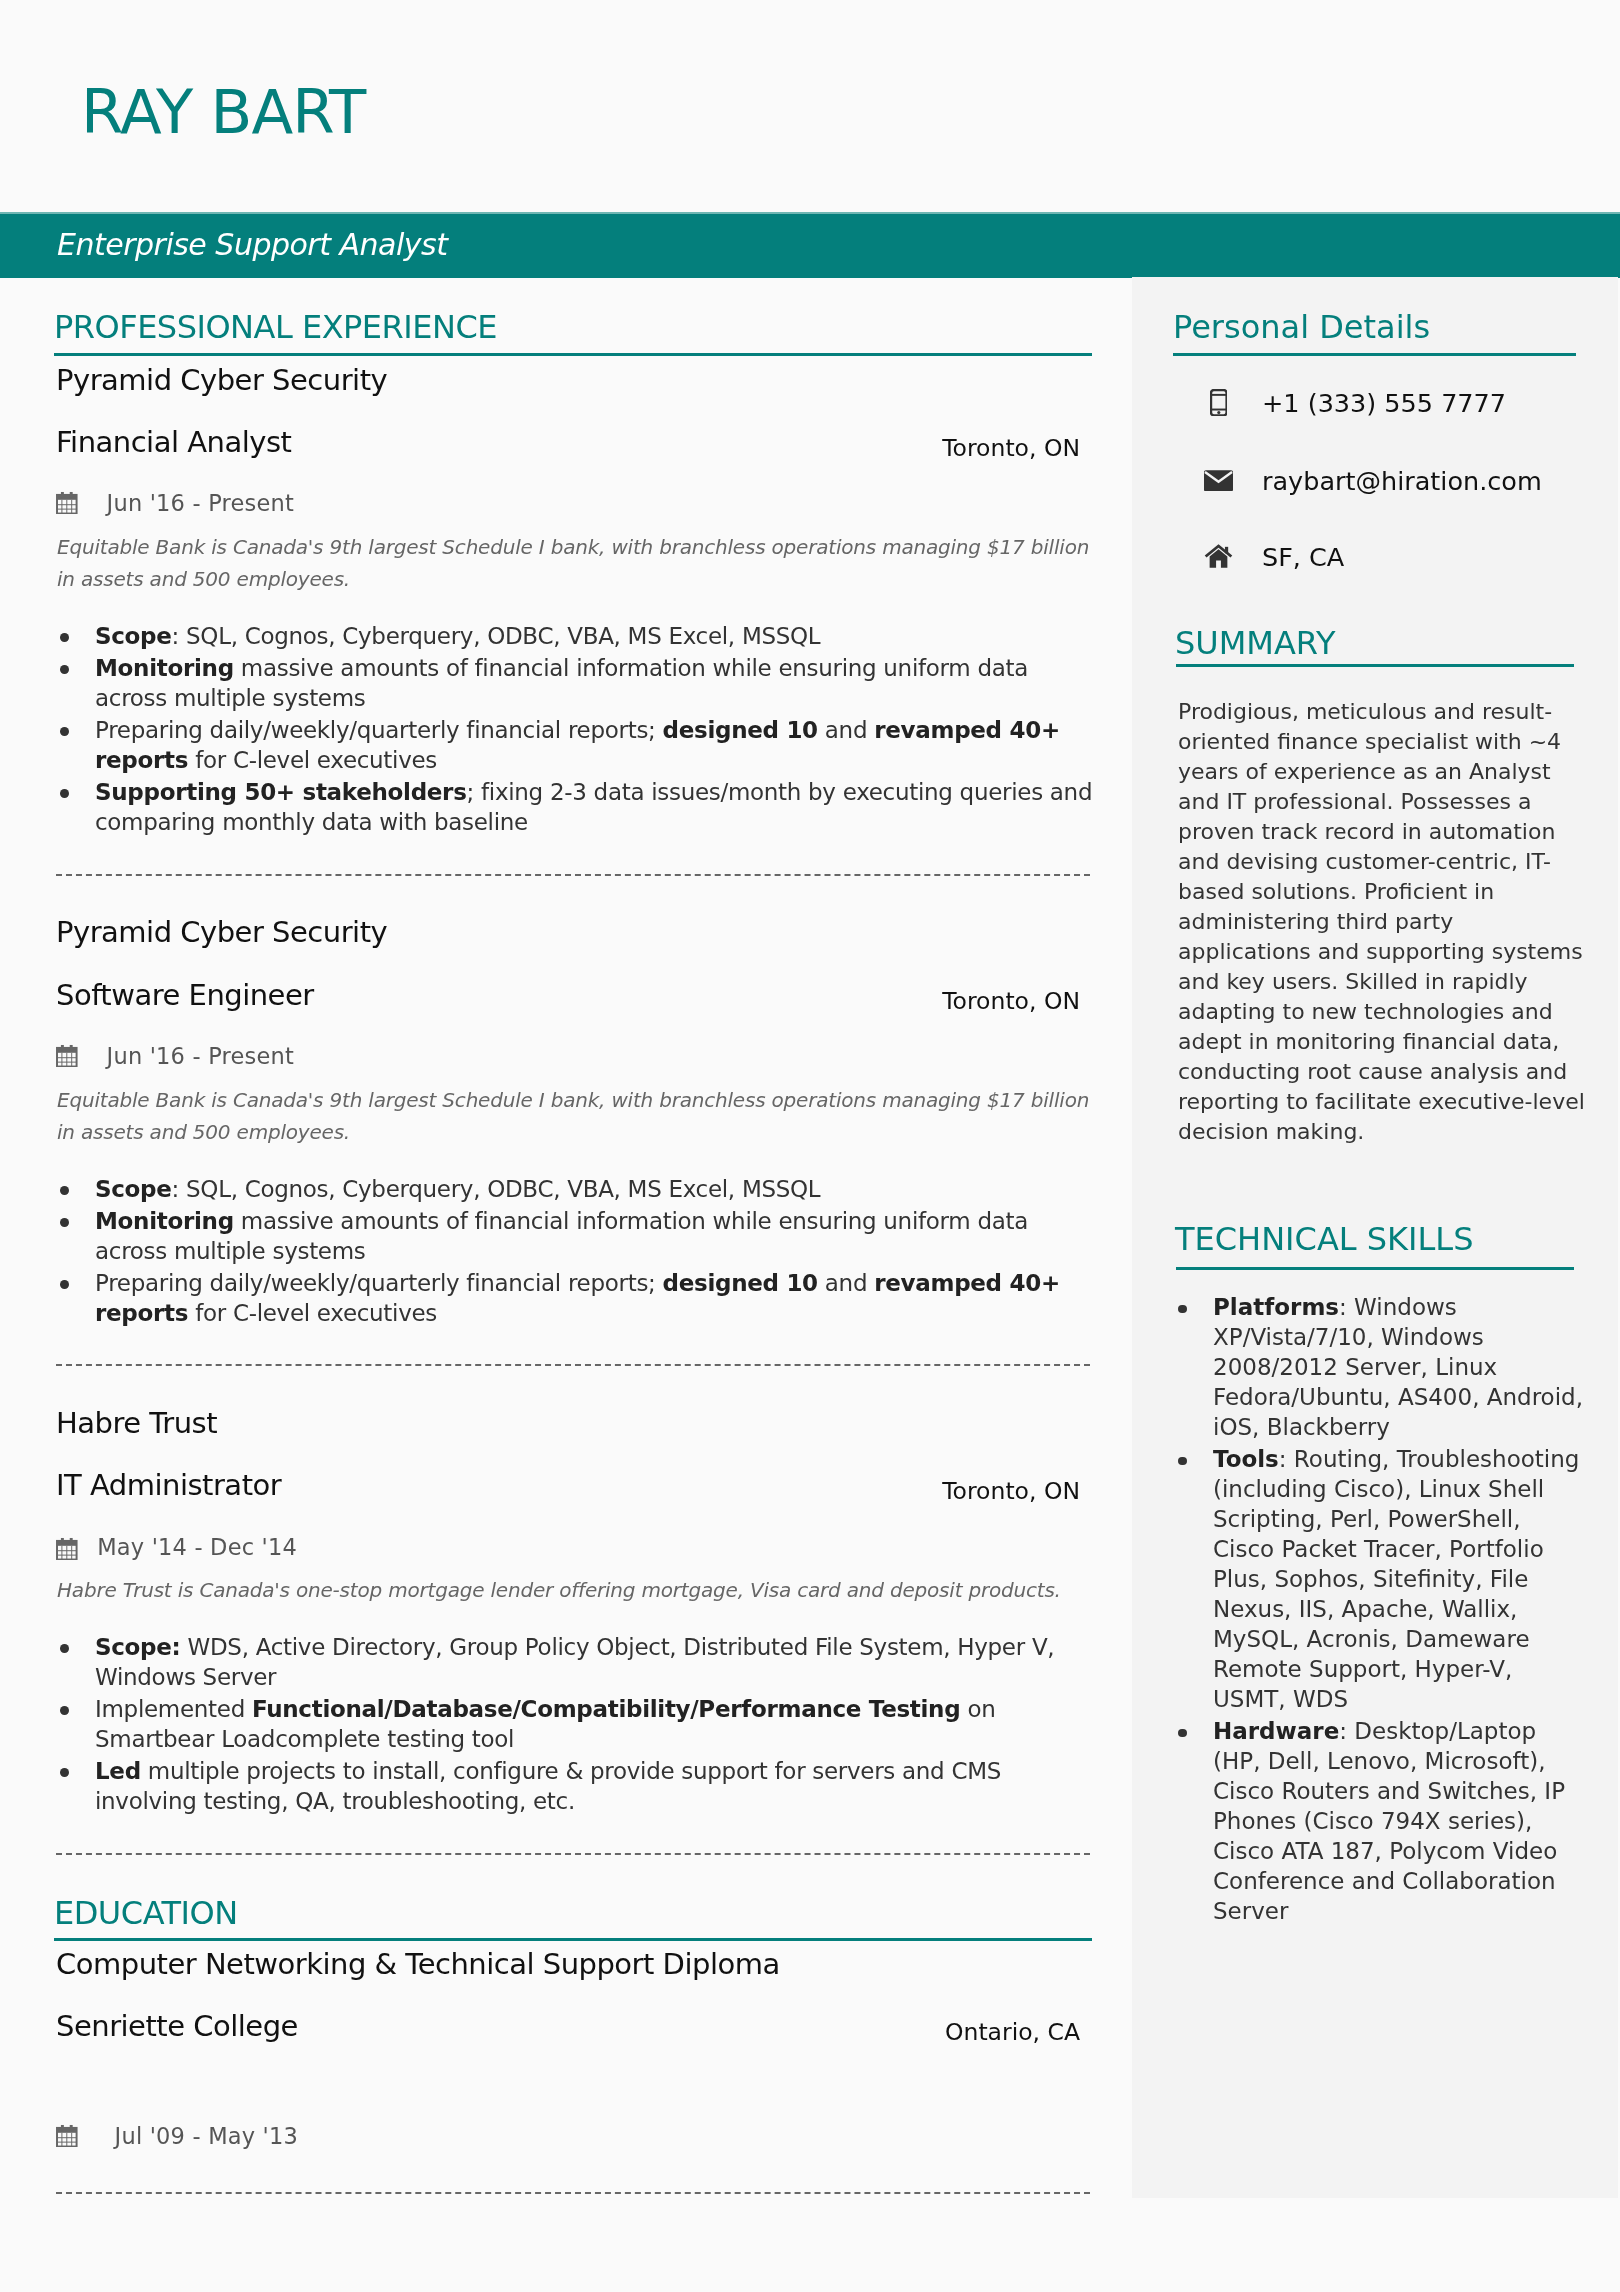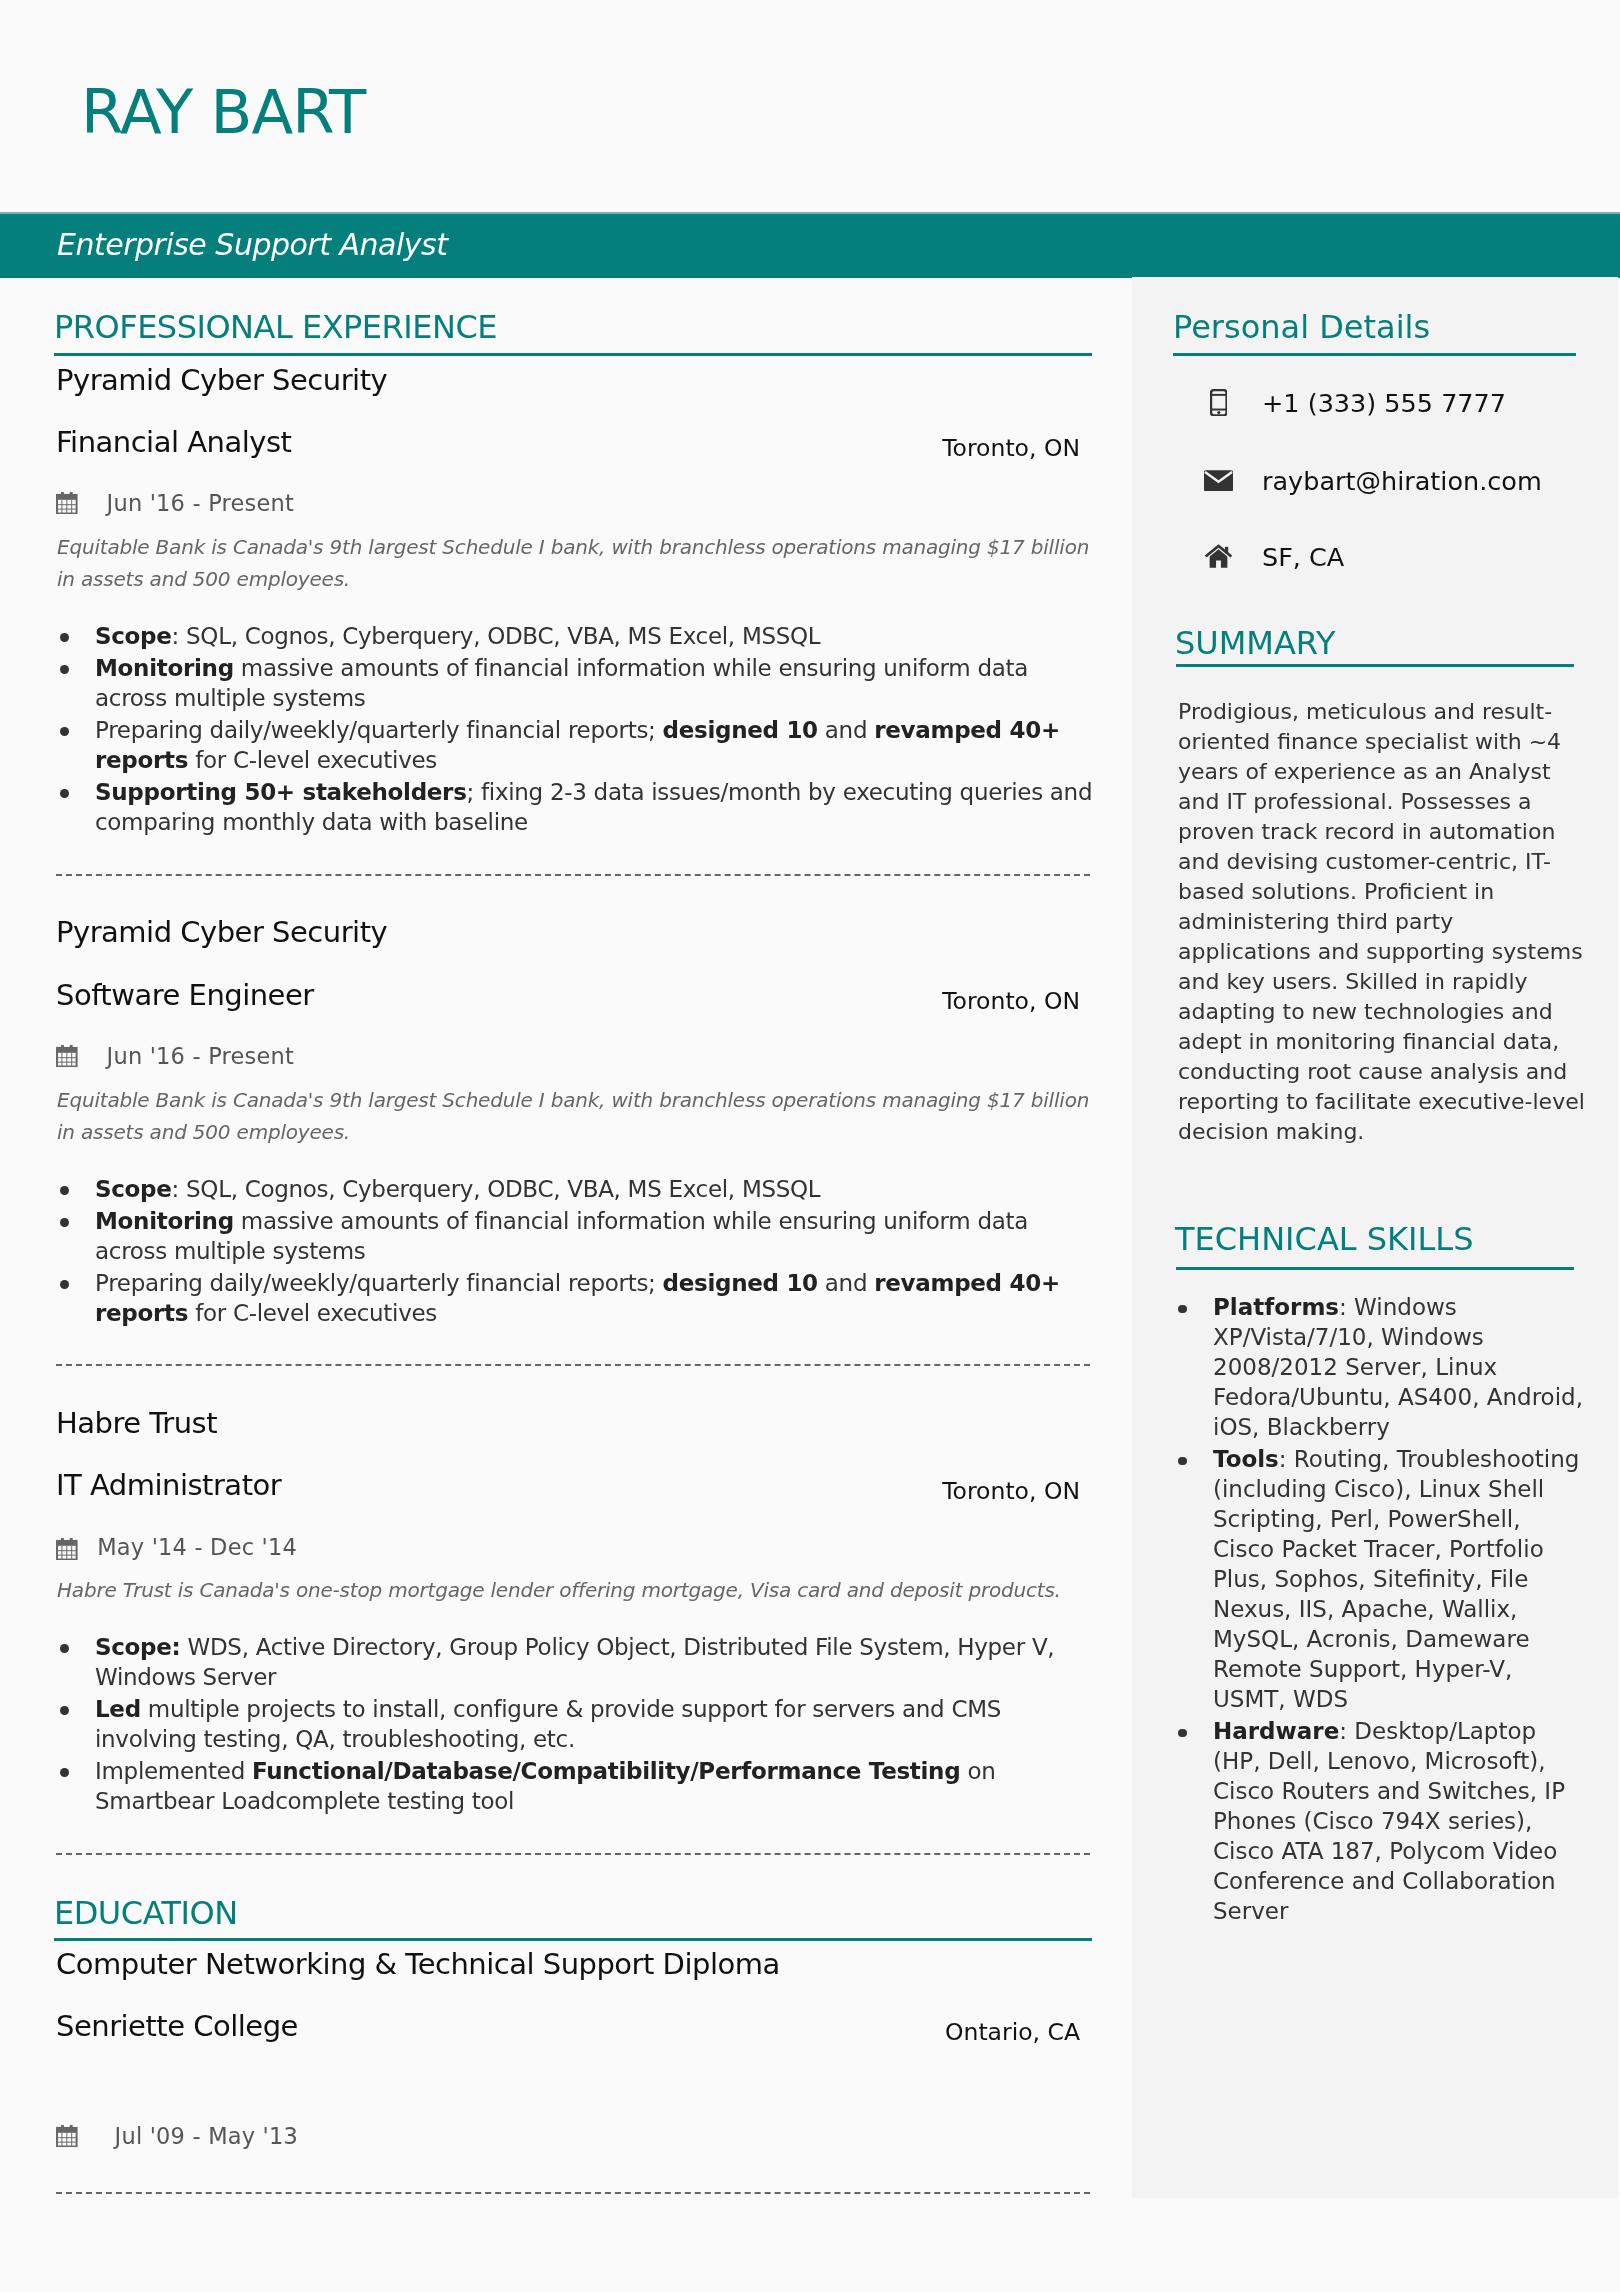--- a/index.html
+++ b/index.html
@@ -150,22 +150,22 @@
         <rect x="14" y="1" width="3" height="6" fill="#666"></rect>
         <path d="M1 14h20M1 18.5h20M6 9v14M11 9v14M16 9v14" stroke="#666" stroke-width="1"></path>
       </svg>
     <span class="date-txt">May '14</span>
       <span class="date-txt"> - </span>
       <span class="date-txt">Dec '14</span>
   </div>
   <div class="abs desc" style="top:1574px;">Habre Trust is Canada's one-stop mortgage lender offering mortgage, Visa card and deposit products.</div>
   <ul class="abs bullets" style="top:1632px;">
       <li><b>Scope:</b> WDS, Active Directory, Group Policy Object, Distributed File System, Hyper V, Windows Server</li>
+      <li>Implemented <b>Functional/Database/Compatibility/Performance Testing</b> on Smartbear Loadcomplete testing tool</li>
       <li><b>Led</b> multiple projects to install, configure &amp; provide support for servers and CMS involving testing, QA, troubleshooting, etc.</li>
-      <li>Implemented <b>Functional/Database/Compatibility/Performance Testing</b> on Smartbear Loadcomplete testing tool</li>
     </ul>
 </div>
 <div class="abs dash" style="top:1853px;"></div>
 
 <div class="abs sec-head" style="left:54px; top:1894px;">EDUCATION</div>
 <div class="abs rule main-rule" style="top:1938px;"></div>
 <div class="abs company" style="left:56px; top:1947px;">Computer Networking &amp; Technical Support Diploma</div>
 <div class="abs role" style="left:56px; top:2009px;">Senriette College</div>
 <div class="abs loc" style="top:2018px;">Ontario, CA</div>
 <div class="abs date-row" style="top:2073px;margin-top:48px;">

